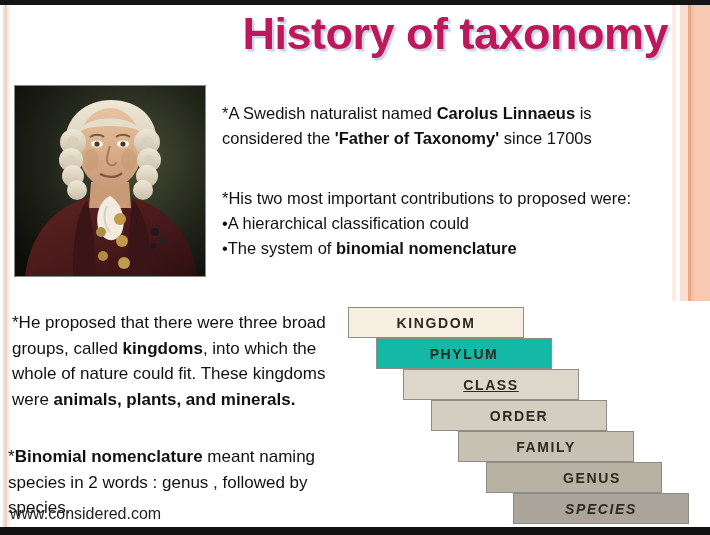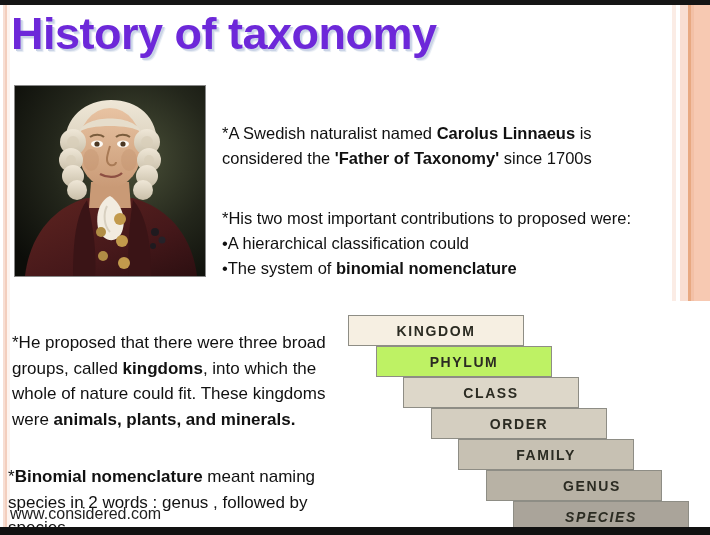--- a/index.html
+++ b/index.html
@@ -25,39 +25,39 @@
       #fbece5 4px,#fbece5 8px,
       #ffffff 8px,#ffffff 12px,
       #f9ded2 12px,#f9ded2 20px,
       #e8a982 20px,#e8a982 23px,
       #f3c0a6 23px,#f3c0a6 26px,
       #f7c9b2 26px,#f7c9b2 42px);}
   .stripe-right-low{position:absolute;left:694px;top:301px;width:16px;height:226px;z-index:5;background:#ffffff;}
 
   
   .title{
-    position:absolute;left:11px;top:8px;width:668px;
-    text-align:left;
+    position:absolute;left:0;top:8px;width:668px;
+    text-align:right;
     font-size:45px;font-weight:bold;
     letter-spacing:-0.5px;
-    color:#6d28d9;
+    color:#be185d;
     text-shadow:2px 2px 0 #c9d3e6, 3px 3px 1px #e3e9f2;
     z-index:10;
   }
 
   
   .portrait{
     position:absolute;left:15px;top:86px;width:190px;height:190px;
     z-index:10;overflow:hidden;background:#0d0f0a;
     box-shadow:0 0 0 1px #888;
   }
   .portrait svg{display:block;}
 
   
-  .txt{position:absolute;color:#111;z-index:10;margin-top:20px;}
+  .txt{position:absolute;color:#111;z-index:10;}
   .t-right1{left:222px;top:101px;width:450px;font-size:16.5px;line-height:25px;}
   .t-right2{left:222px;top:186px;width:450px;font-size:16.5px;line-height:25px;}
   .t-left1{left:12px;top:310px;width:330px;font-size:17px;line-height:25.5px;}
   .t-left2{left:8px;top:444px;width:340px;font-size:17px;line-height:25.5px;}
   b{font-weight:bold;}
   .bullet{display:block;}
 
   .watermark{
     position:absolute;left:10px;top:505px;
     font-size:16px;color:#222;z-index:20;
@@ -69,21 +69,20 @@
   .step{
     position:absolute;
     height:31px;
     border:1px solid #8e8d85;
     box-sizing:border-box;
     display:flex;align-items:center;justify-content:center;
     font-size:14px;font-weight:bold;
     letter-spacing:1.6px;
     color:#2b2b22;
     font-family:"Liberation Sans",sans-serif;
-    margin-top:8px;
   }
 </style>
 </head>
 <body>
 
 <div class="slide">
 
   <div class="bar-top"></div>
 
   <div class="stripe-left"></div>
@@ -193,24 +192,24 @@
   <div class="txt t-left2">
     <span>*</span><b>Binomial nomenclature</b><span> meant naming species in 2 words : genus , followed by species.</span>
   </div>
 
   <div class="watermark">www.considered.com</div>
 
   <div class="stairs">
       <div class="step" style="left: 348px; top: 307px; width: 176px; background: rgb(246, 239, 226); z-index: 10;">
         <span>KINGDOM</span>
       </div>
-      <div class="step" style="left: 376px; top: 338px; width: 176px; background: #bef264; z-index: 11;">
+      <div class="step" style="left: 376px; top: 338px; width: 176px; background: #14b8a6; z-index: 11;">
         <span>PHYLUM</span>
       </div>
-      <div class="step" style="left: 403px; top: 369px; width: 176px; background: rgb(221, 215, 201); z-index: 12;">
+      <div class="step" style="left: 403px; top: 369px; width: 176px; background: rgb(221, 215, 201); z-index: 12; text-decoration: underline;">
         <span>CLASS</span>
       </div>
       <div class="step" style="left: 431px; top: 400px; width: 176px; background: rgb(212, 206, 192); z-index: 13;">
         <span>ORDER</span>
       </div>
       <div class="step" style="left: 458px; top: 431px; width: 176px; background: rgb(199, 193, 179); z-index: 14;">
         <span>FAMILY</span>
       </div>
       <div class="step" style="left: 486px; top: 462px; width: 176px; background: rgb(184, 178, 165); z-index: 15; padding-left: 36px;">
         <span>GENUS</span>

